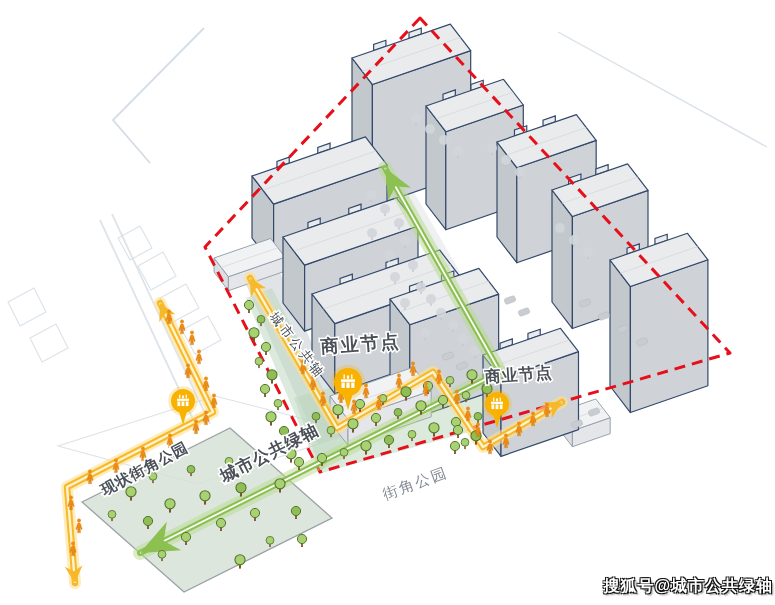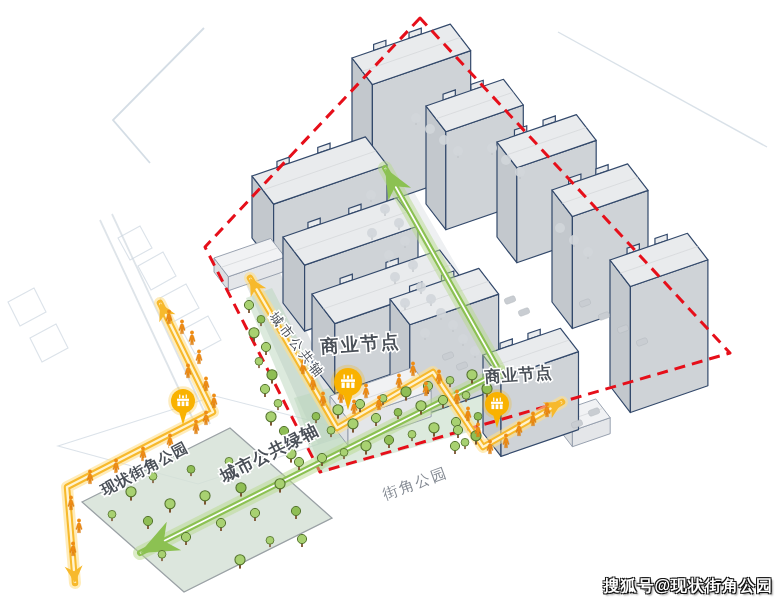--- a/index.html
+++ b/index.html
@@ -703,14 +703,14 @@
       </g>
       <g>
         <text x="0" y="0" transform="translate(361,350) rotate(-4)" text-anchor="middle" font-size="18" font-weight="bold" fill="#4a5058" letter-spacing="2" stroke="#ffffff" stroke-width="3" paint-order="stroke" font-family="&quot;Liberation Sans&quot;,&quot;DejaVu Sans&quot;,sans-serif">商业节点</text>
         <text x="0" y="0" transform="translate(519,380) rotate(-4)" text-anchor="middle" font-size="16" font-weight="bold" fill="#4a5058" letter-spacing="1" stroke="#ffffff" stroke-width="3" paint-order="stroke" font-family="&quot;Liberation Sans&quot;,&quot;DejaVu Sans&quot;,sans-serif">商业节点</text>
         <text x="0" y="0" transform="translate(294,348) rotate(52)" text-anchor="middle" font-size="13" font-weight="normal" fill="#474d56" letter-spacing="3" stroke="#ffffff" stroke-width="3" paint-order="stroke" font-family="&quot;Liberation Sans&quot;,&quot;DejaVu Sans&quot;,sans-serif">城市公共轴</text>
         <text x="0" y="0" transform="translate(272,458) rotate(-27)" text-anchor="middle" font-size="17" font-weight="bold" fill="#4a5058" letter-spacing="1" stroke="#ffffff" stroke-width="3" paint-order="stroke" font-family="&quot;Liberation Sans&quot;,&quot;DejaVu Sans&quot;,sans-serif">城市公共绿轴</text>
         <text x="0" y="0" transform="translate(147,473) rotate(-28)" text-anchor="middle" font-size="15" font-weight="bold" fill="#4a5058" letter-spacing="1" stroke="#ffffff" stroke-width="3" paint-order="stroke" font-family="&quot;Liberation Sans&quot;,&quot;DejaVu Sans&quot;,sans-serif">现状街角公园</text>
         <text x="0" y="0" transform="translate(417,488) rotate(-20)" text-anchor="middle" font-size="15" font-weight="normal" fill="#858b94" letter-spacing="2" stroke="#ffffff" stroke-width="3" paint-order="stroke" font-family="&quot;Liberation Sans&quot;,&quot;DejaVu Sans&quot;,sans-serif">街角公园</text>
       </g>
     </svg>
-  <div class="watermark">搜狐号@现状街角公园</div>
+  <div class="watermark">搜狐号@城市公共绿轴</div>
 </div>
 
 </body></html>

